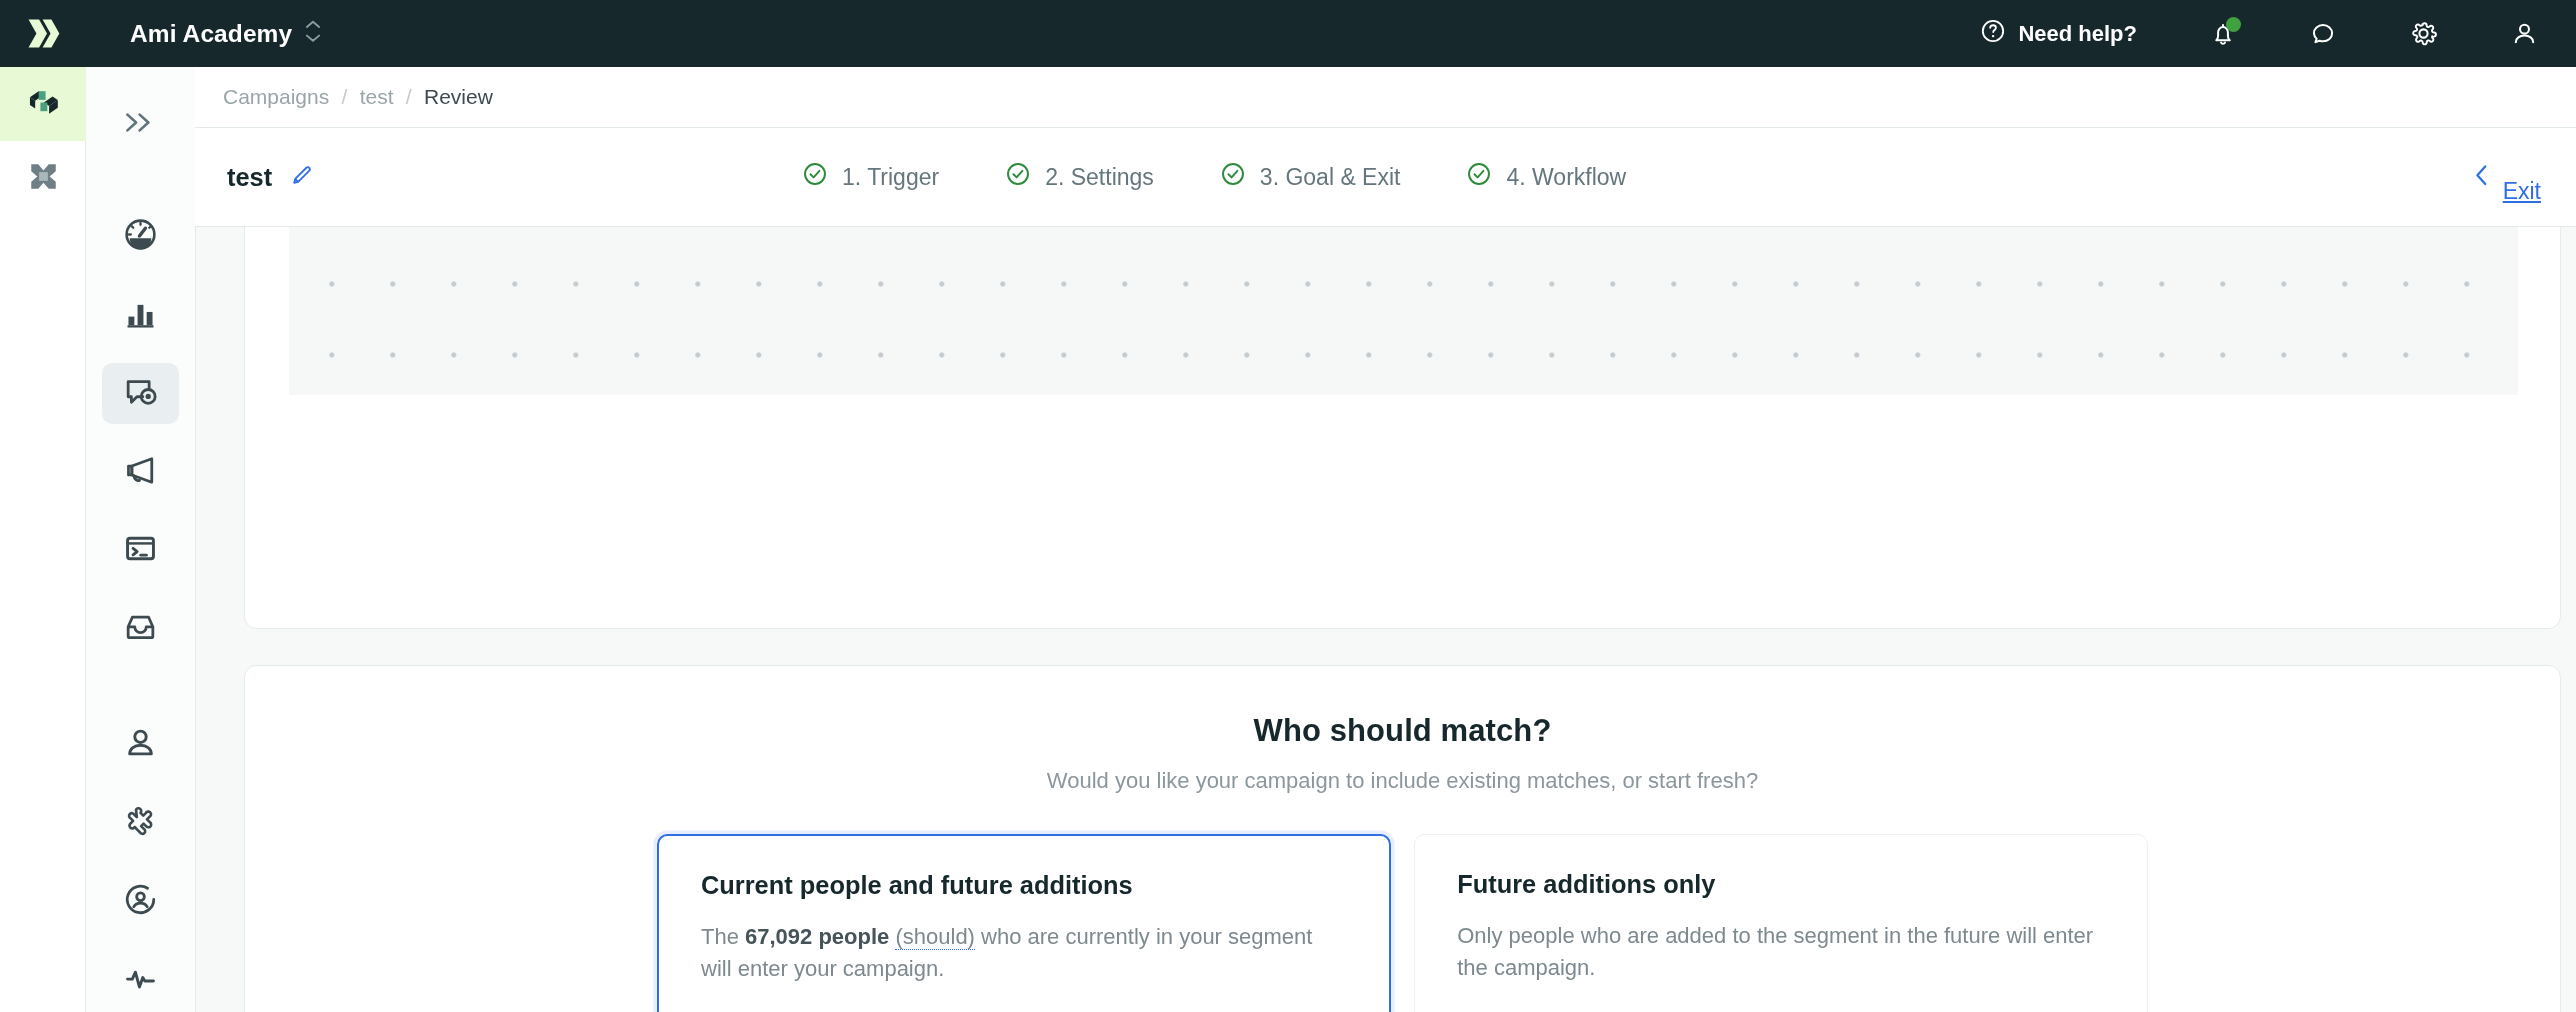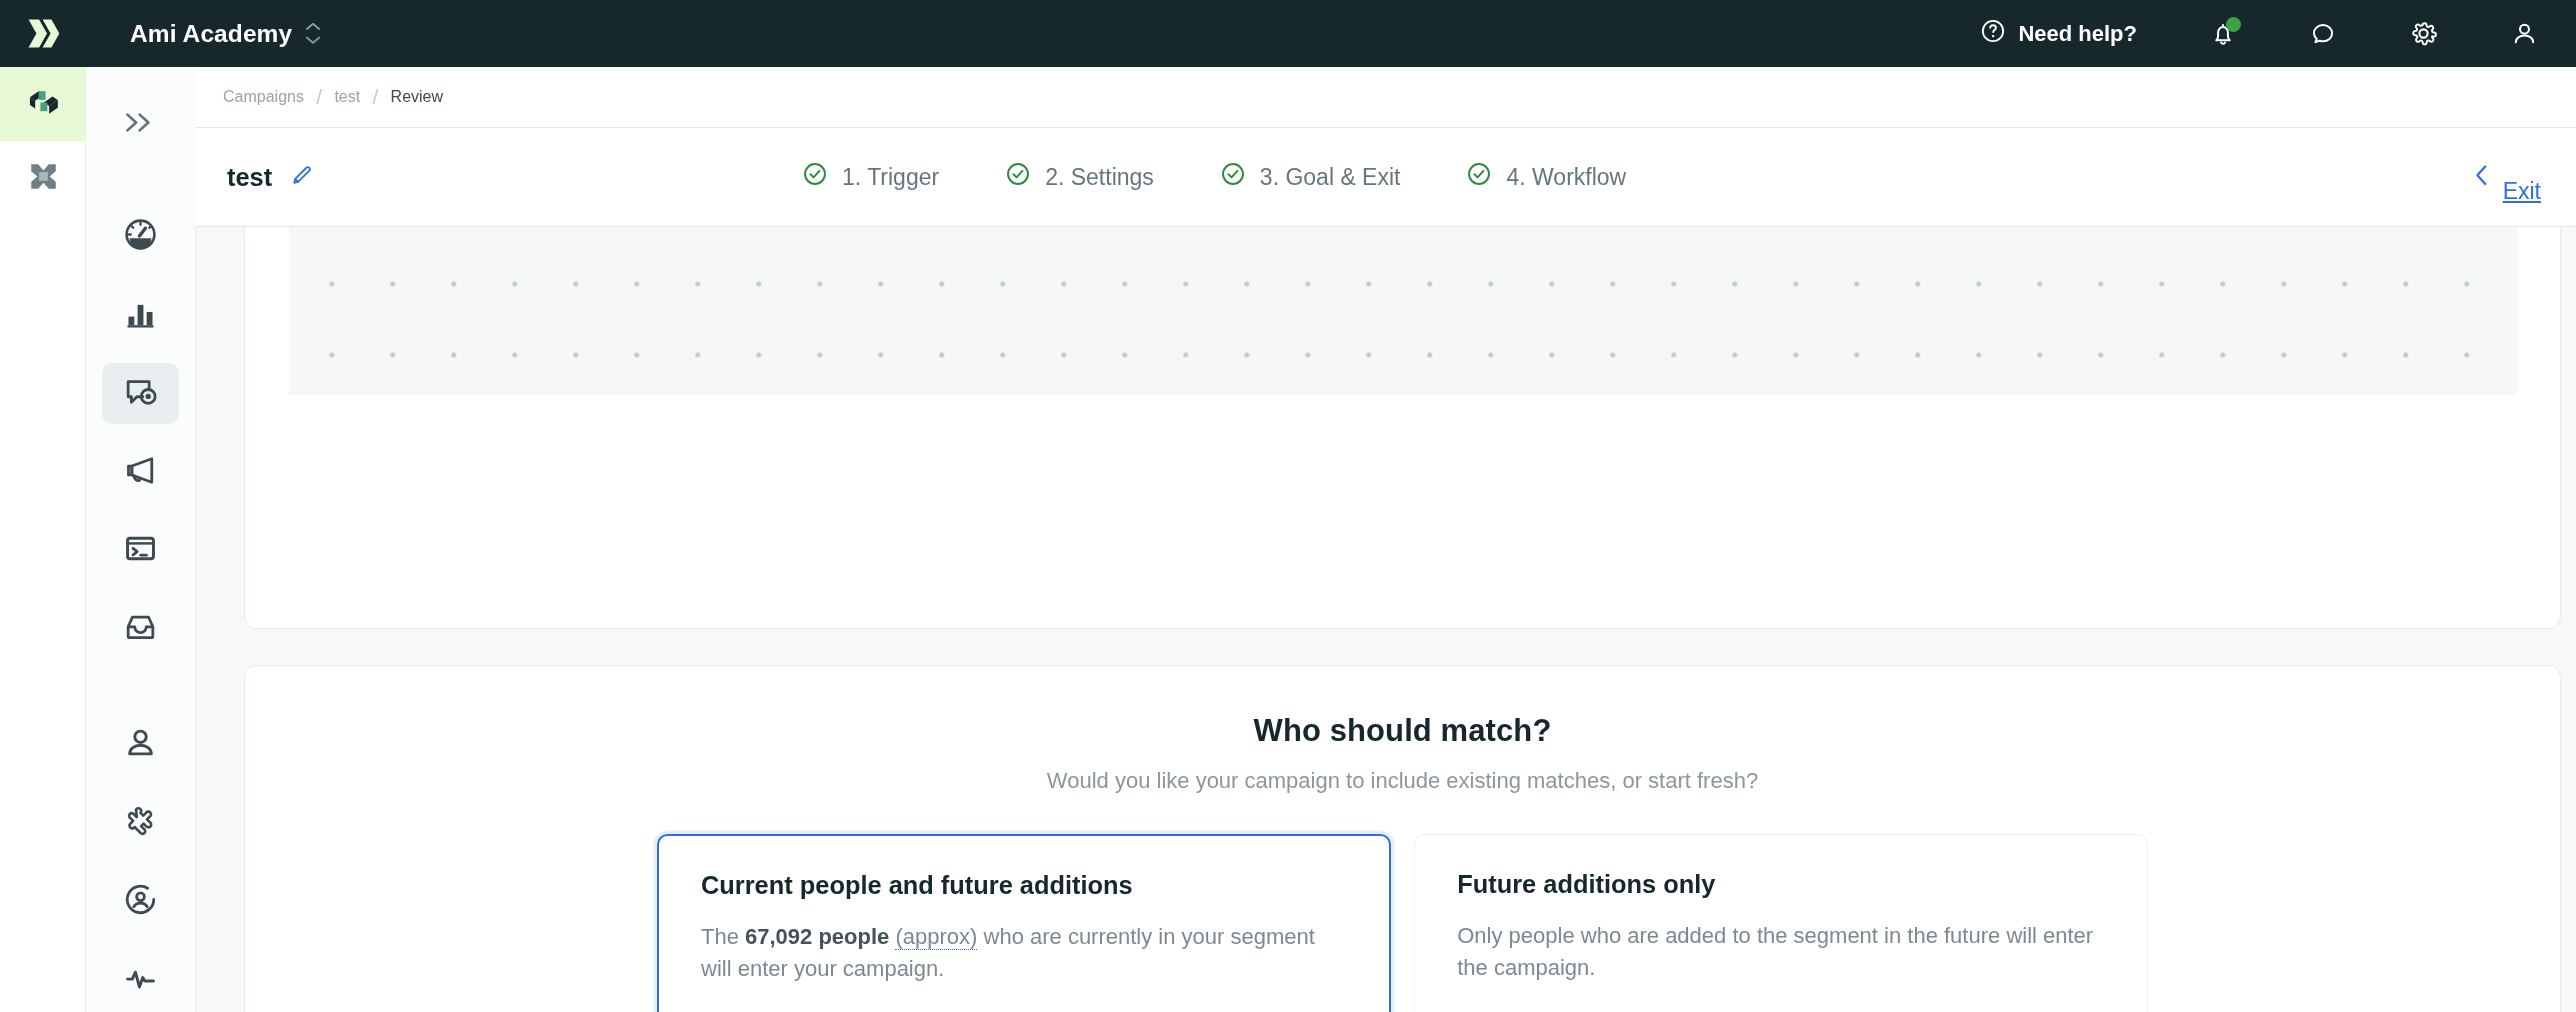--- a/index.html
+++ b/index.html
@@ -16,21 +16,21 @@
     width: 2576px; height: 67px;
     background: #16282c;
     display: flex; align-items: center;
   }
   .brand-logo {
     width: 40px; height: 40px;
     margin-left: 23px;
     display: flex; align-items: center; justify-content: center;
   }
   .workspace {
-    display: flex; align-items: center; gap: 12.3px;
+    display: flex; gap: 12.3px;
     margin-left: 67px;
   }
   .workspace-name {
     color: #ffffff; font-size: 24.5px; font-weight: 700;
     letter-spacing: 0.1px;
   }
   .updown { display: flex; flex-direction: column; gap: 3.5px; }
   .topbar-right {
     margin-left: auto; display: flex; align-items: center;
     gap: 72px; padding-right: 37px;
@@ -83,21 +83,21 @@
 
   
   .breadcrumb-bar {
     position: absolute; top: 67px; left: 195px;
     width: 2381px; height: 61px;
     background: #ffffff;
     border-bottom: 0.9px solid #e3e8ea;
     display: flex; align-items: center;
     padding-left: 28px;
   }
-  .crumb { font-size: 16px; color: #9aa5a9; }
+  .crumb { font-size: 21px; color: #9aa5a9; }
   .crumb.link { cursor: pointer; }
   .crumb.current { color: #3d4b50; }
   .crumb-sep { font-size: 21px; color: #c3cbcd; margin: 0 12.3px; }
 
   
   .stepbar {
     position: absolute; top: 128px; left: 195px;
     width: 2381px; height: 99px;
     background: #ffffff;
     border-bottom: 0.9px solid #e3e8ea;
@@ -493,21 +493,21 @@
 
   <div class="card card-match">
 
     <div class="match-title">Who should match?</div>
     <div class="match-sub">Would you like your campaign to include existing matches, or start fresh?</div>
 
     <div class="options">
 
       <div class="option selected">
         <div class="option-title">Current people and future additions</div>
-        <div class="option-desc"><span>The </span><b>67,092 people</b> <span class="approx">(approx)</span><span> who are currently in your segment will enter your campaign.</span></div>
+        <div class="option-desc"><span>The </span><b>67,092 people</b> <span class="approx">(should)</span><span> who are currently in your segment will enter your campaign.</span></div>
       </div>
 
       <div class="option unselected">
         <div class="option-title">Future additions only</div>
         <div class="option-desc">Only people who are added to the segment in the future will enter the campaign.</div>
       </div>
 
     </div>
 
   </div>

